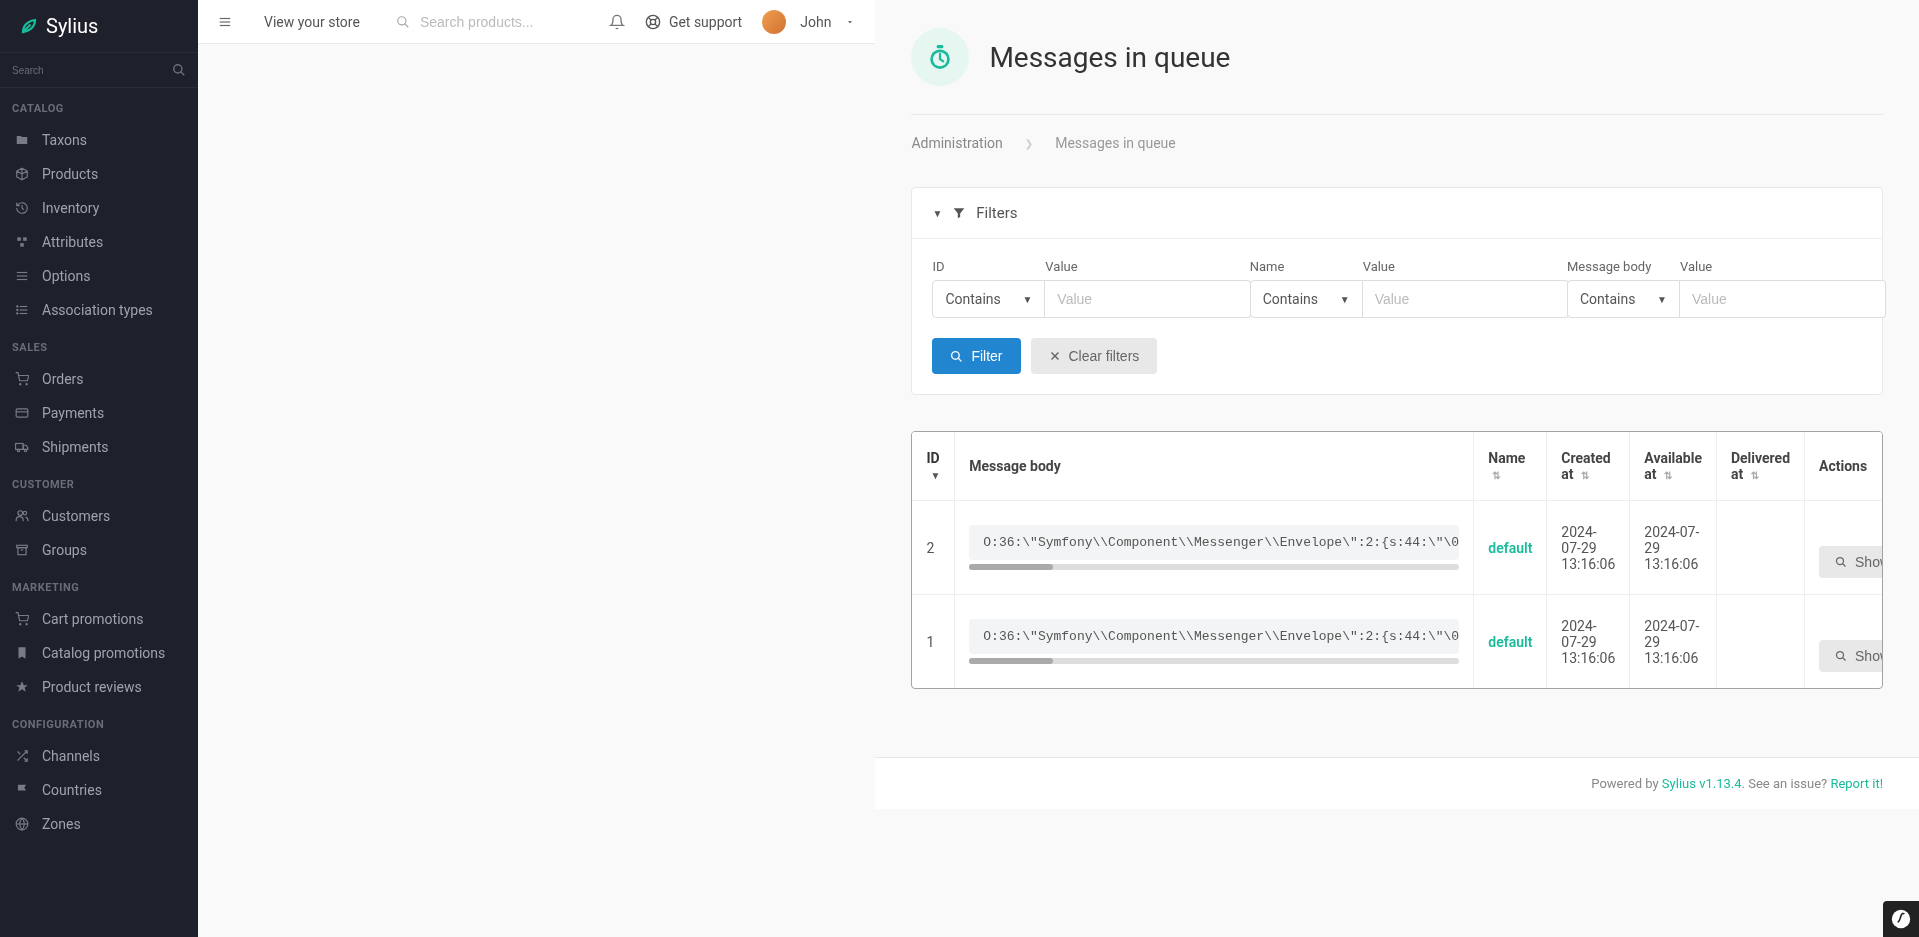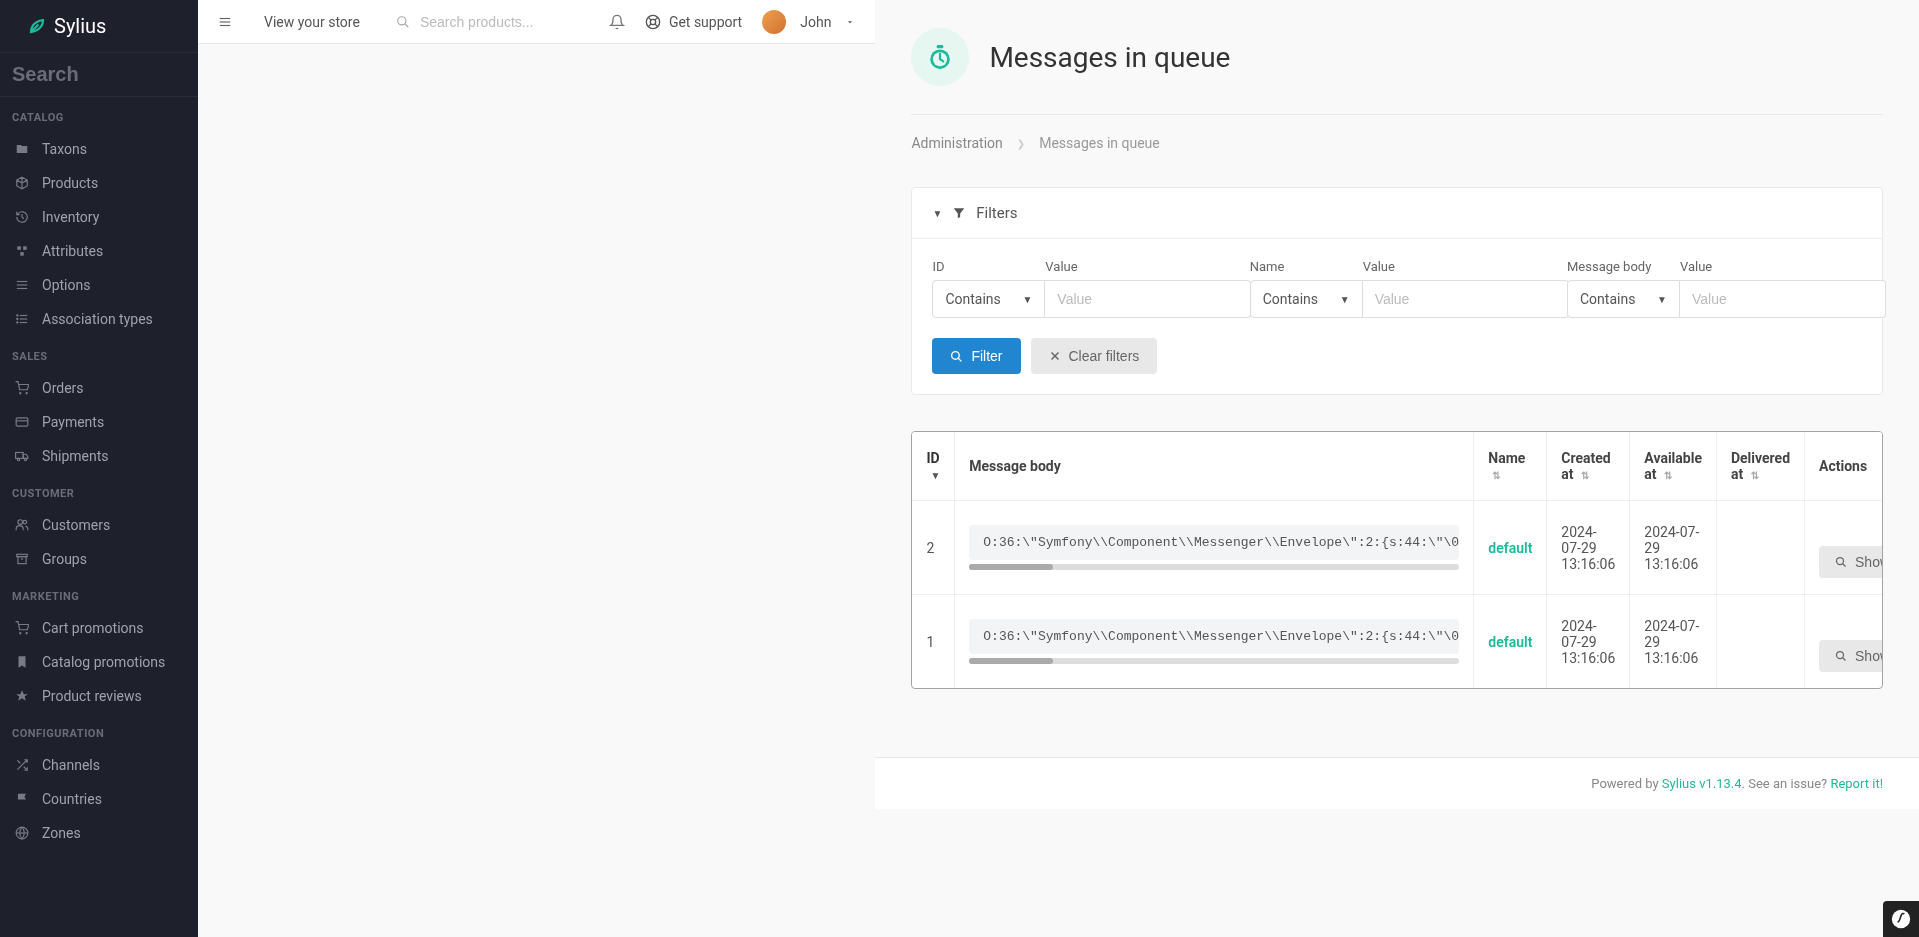--- a/index.html
+++ b/index.html
@@ -6,25 +6,25 @@
     body { font-family: -apple-system, BlinkMacSystemFont, "Segoe UI", Roboto, "Helvetica Neue", Arial, sans-serif; font-size: 14px; color: rgba(0,0,0,0.87); background: #f9f9f9; overflow: hidden; }
     
     .app { display: flex; height: 937px; width: 1919px; }
     
     
     .sidebar { width: 198px; background: #1e212b; color: #8a8e99; display: flex; flex-direction: column; overflow-y: auto; position: relative; }
     .sidebar::-webkit-scrollbar { width: 13px; }
     .sidebar::-webkit-scrollbar-track { background: #1e212b; }
     .sidebar::-webkit-scrollbar-thumb { background: #3a3d47; }
     
-    .logo { padding: 14px 20px; display: flex; align-items: center; gap: 8px; color: #fff; font-size: 20px; font-weight: 400; margin-left: 8px; }
+    .logo { padding: 14px 20px; display: flex; align-items: center; gap: 8px; color: #fff; font-size: 20px; font-weight: 400; }
     .logo svg { width: 18px; height: 18px; }
     
     .sidebar-search { padding: 10px 12px; border-top: 1px solid #2a2d37; border-bottom: 1px solid #2a2d37; display: flex; align-items: center; }
-    .sidebar-search input { background: transparent; border: none; color: #f97316; outline: none; flex: 1; font-size: 20px; font-weight: bold; }
+    .sidebar-search input { background: transparent; border: none; color: #f97316; outline: none; flex: 1; font-size: 10px; }
     .sidebar-search input::placeholder { color: #6a6d77; }
     .sidebar-search .search-ico { color: #6a6d77; }
     
     .nav-section-title { padding: 14px 12px 8px; font-size: 11px; font-weight: 700; letter-spacing: 0.5px; color: #6a6d77; text-transform: uppercase; }
     .nav-item { padding: 9px 14px; display: flex; align-items: center; gap: 12px; cursor: pointer; color: #9ea2ad; font-size: 14px; }
     .nav-item .nav-icon { width: 16px; display: flex; justify-content: center; opacity: 0.7; }
     
     
     .main { flex: 1; display: flex; flex-direction: row; background: #f9f9f9; overflow: hidden; }
     
@@ -44,21 +44,21 @@
     
     .content { flex: 1; overflow-y: auto; padding: 0; }
     .content-inner { padding: 28px 36px; }
     
     .page-header { display: flex; align-items: center; gap: 20px; margin-bottom: 28px; }
     .page-header-icon { width: 58px; height: 58px; border-radius: 50%; background: #e6f6f0; display: flex; align-items: center; justify-content: center; color: #1abb9c; }
     .page-title { font-size: 28px; font-weight: 400; color: #333; }
     
     .divider-line { height: 1px; background: #e8e8e8; margin-bottom: 20px; }
     
-    .breadcrumb { display: flex; align-items: center; gap: 14px; color: #999; font-size: 14px; margin-bottom: 36px; }
+    .breadcrumb { display: flex; align-items: center; gap: 22px; color: #999; font-size: 14px; margin-bottom: 36px; }
     .breadcrumb a { color: #888; text-decoration: none; }
     .breadcrumb .sep { color: #ccc; font-size: 10px; }
     
     
     .card { background: #fff; border: 1px solid #e8e8e8; border-radius: 4px; margin-bottom: 36px; }
     .filters-header { padding: 16px 20px; display: flex; align-items: center; gap: 10px; cursor: pointer; font-size: 15px; color: #555; }
     .filters-header .caret { font-size: 10px; }
     .filters-body { padding: 20px; border-top: 1px solid #eee; }
     .filter-row { display: flex; gap: 20px; margin-bottom: 20px; }
     .filter-group { flex: 1; }

